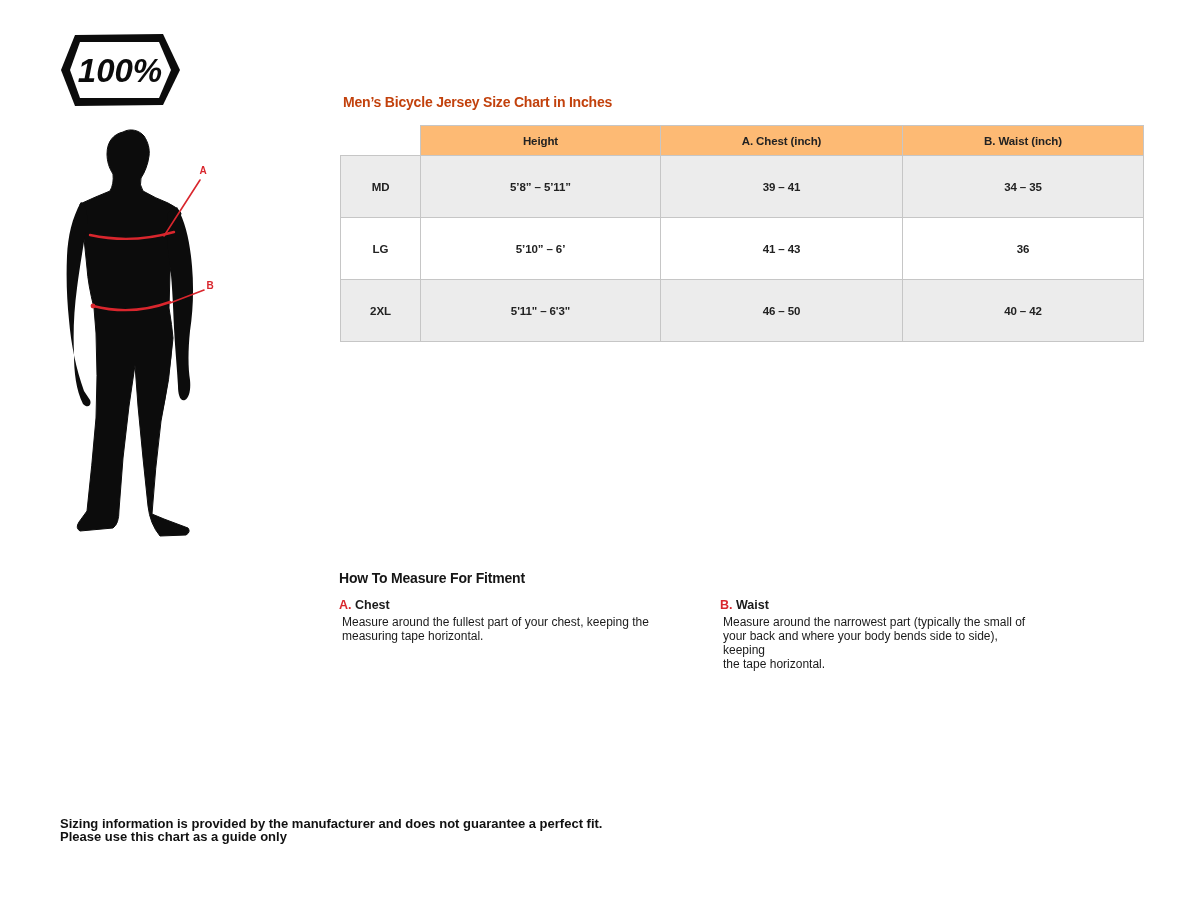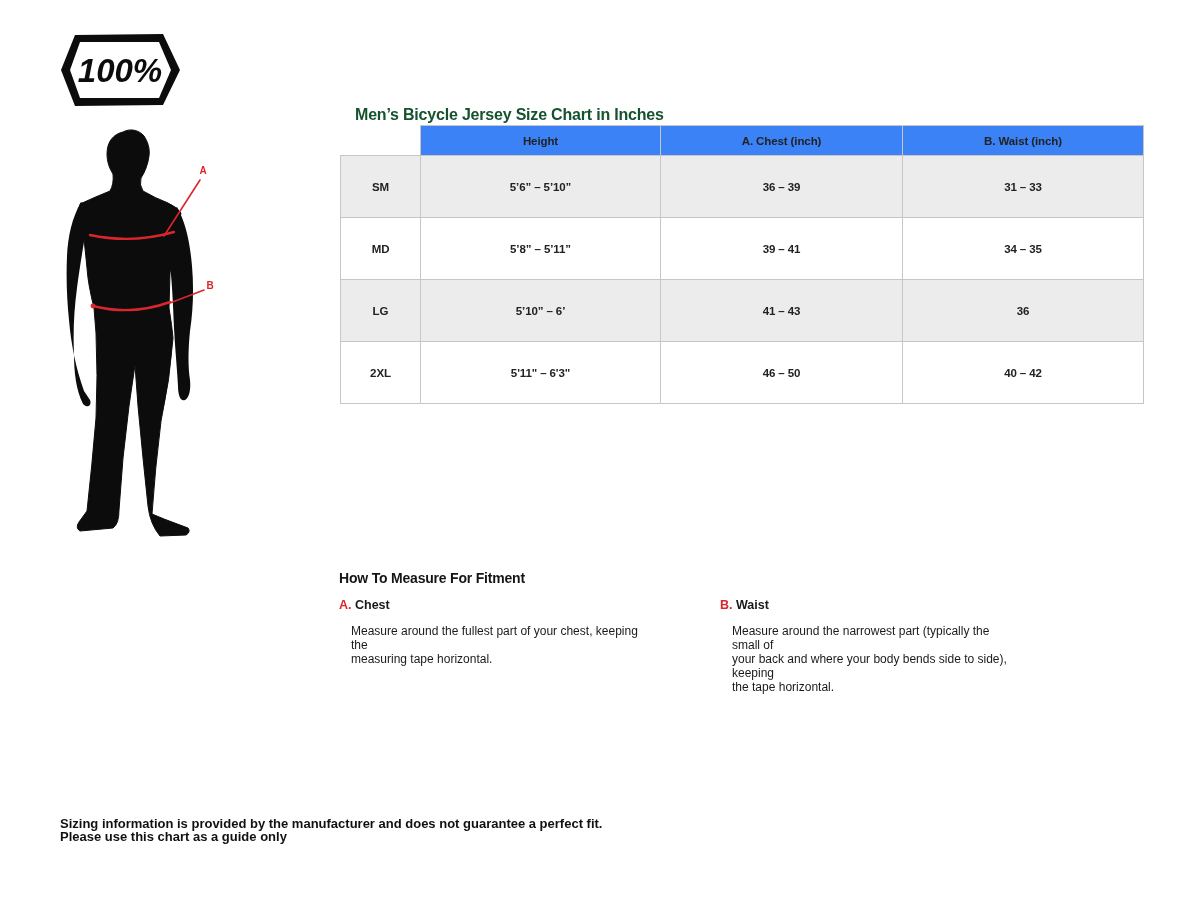--- a/index.html
+++ b/index.html
@@ -4,47 +4,47 @@
 <style>
   html,body{margin:0;padding:0}
   body{
     width:1200px;height:900px;background:#ffffff;position:relative;overflow:hidden;
     font-family:"Liberation Sans",sans-serif;color:#1a1a1a;
   }
   .logo{position:absolute;left:60px;top:33px;width:120px;height:74px}
   .figure-svg{position:absolute;left:60px;top:128px;width:160px;height:425px}
 
   .title{
-    position:absolute;left:339px;top:90px;margin:16px;
-    font-size:16px;font-weight:bold;color:#14532d;letter-spacing:-0.2px;
+    position:absolute;left:339px;top:90px;margin:4px;
+    font-size:14px;font-weight:bold;color:#c2410c;letter-spacing:-0.2px;
   }
 
   .size-table{
     position:absolute;left:340px;top:125px;border-collapse:collapse;table-layout:fixed;
   }
   .size-table th,.size-table td{
     border:1px solid #c6c6c6;text-align:center;vertical-align:middle;
     font-weight:bold;color:#222;padding:0;
   }
-  .size-table thead th{height:29px;background:#3b82f6;font-size:11.5px;letter-spacing:-0.1px}
+  .size-table thead th{height:29px;background:#fdba74;font-size:11.5px;letter-spacing:-0.1px}
   .size-table thead th.blank{border-top:none;border-left:none;background:transparent}
   .size-table tbody td{height:61px;font-size:11.5px;letter-spacing:-0.1px}
   .size-table tbody tr:nth-child(odd){background:#ececec}
   .size-table tbody tr:nth-child(even){background:#ffffff}
 
   .measure-heading{
     position:absolute;left:339px;top:570px;margin:0;
     font-size:14px;font-weight:bold;color:#151515;letter-spacing:-0.2px;
   }
   .measure-col{position:absolute;top:598px;width:330px}
   .measure-col.col-a{left:339px}
   .measure-col.col-b{left:720px;width:310px}
   .measure-sub{font-size:12.5px;font-weight:bold;color:#1a1a1a;margin:0 0 1px 0}
   .measure-sub .prefix{color:#d9262d}
-  .measure-text{font-size:12px;line-height:14px;color:#1a1a1a;margin:12px;font-weight:normal}
+  .measure-text{font-size:12px;line-height:14px;color:#1a1a1a;margin:3px;font-weight:normal}
   .measure-text span{display:block}
 
   .footer{position:absolute;left:60px;top:818px;font-size:13px;line-height:12.5px;font-weight:bold;color:#111}
   .footer span{display:block}
 </style>
 </head>
 <body>
 
 <div class="logo">
   <svg viewBox="0 0 120 74" width="120" height="74">
@@ -104,26 +104,20 @@
   <thead>
     <tr>
       <th class="blank"></th>
       <th>Height</th>
       <th>A. Chest (inch)</th>
       <th>B. Waist (inch)</th>
     </tr>
   </thead>
   <tbody>
       <tr>
-        <td>SM</td>
-        <td>5’6” – 5’10”</td>
-        <td>36 – 39</td>
-        <td>31 – 33</td>
-      </tr>
-      <tr>
         <td>MD</td>
         <td>5’8” – 5’11”</td>
         <td>39 – 41</td>
         <td>34 – 35</td>
       </tr>
       <tr>
         <td>LG</td>
         <td>5’10” – 6’</td>
         <td>41 – 43</td>
         <td>36</td>

